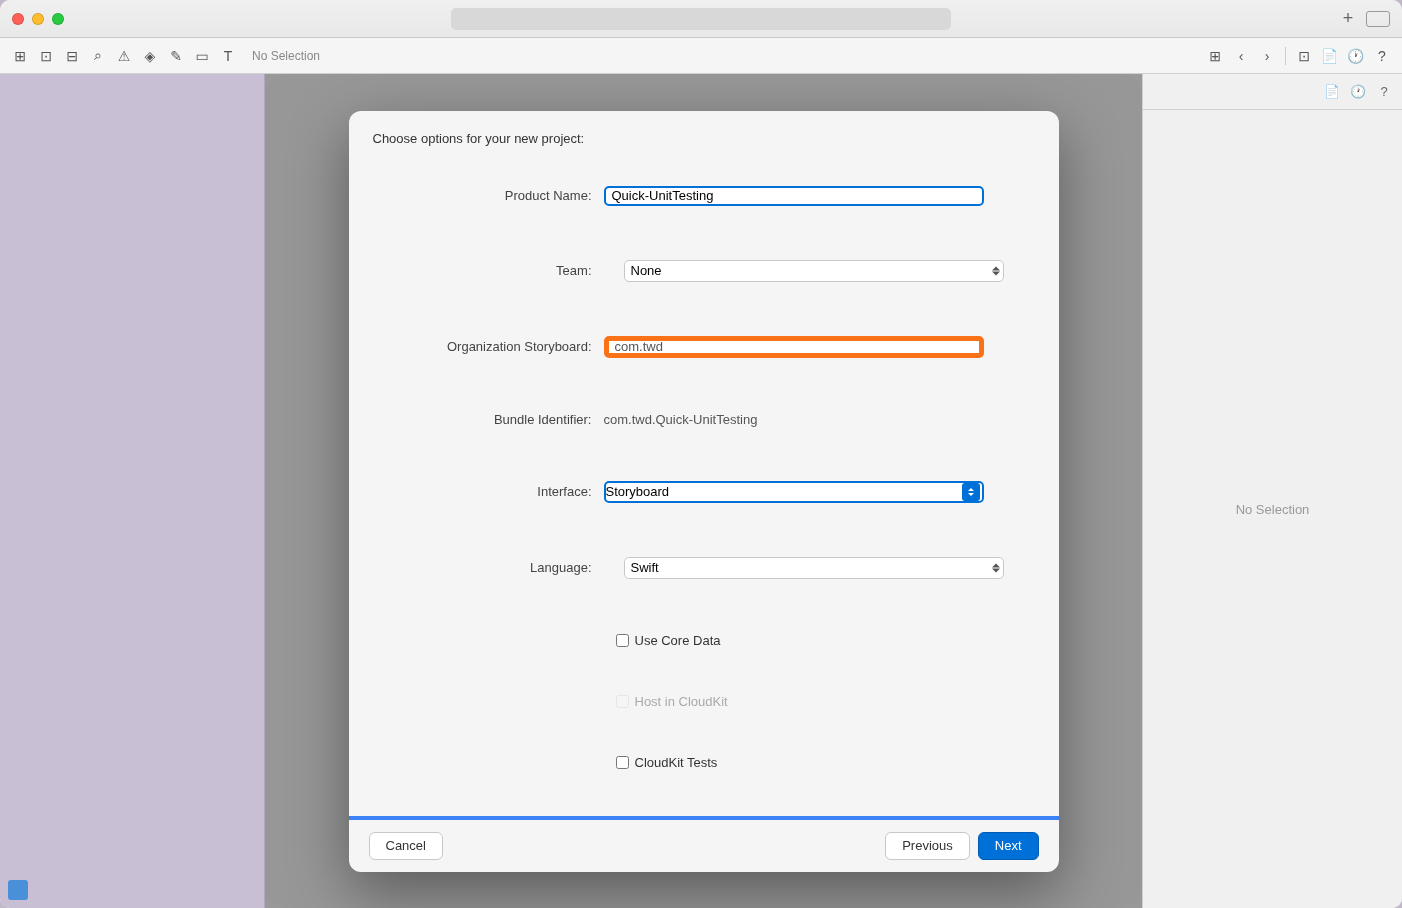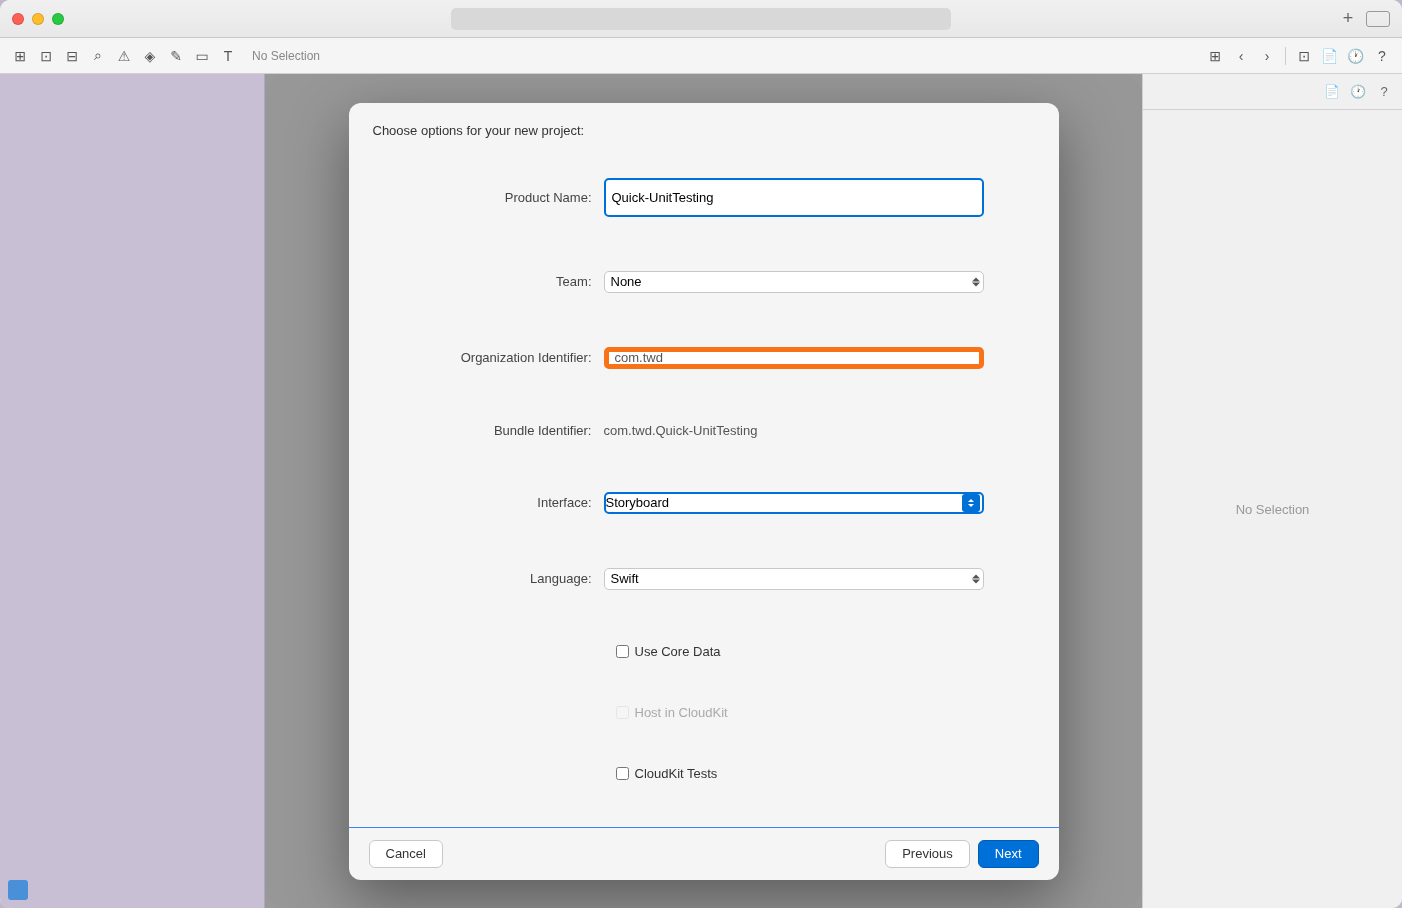--- a/index.html
+++ b/index.html
@@ -252,21 +252,21 @@
       color: #444;
       flex-shrink: 0;
     }
 
     .form-field {
       flex: 1;
     }
 
     .text-input {
       width: 100%;
-      height: 39px;
+      height: 20px;
       border: 2px solid #0070d9;
       border-radius: 5px;
       padding: 0 6px;
       font-size: 13px;
       background: white;
       outline: none;
     }
 
     .text-input-plain {
       width: 100%;
@@ -282,20 +282,21 @@
 
     .static-text {
       font-size: 13px;
       color: #555;
       padding: 2px 0;
     }
 
     .select-wrapper {
       position: relative;
       width: 100%;
+      margin-left: 20px;
     }
     .select-field {
       width: 100%;
       height: 22px;
       border: 1px solid #c8c8c8;
       border-radius: 5px;
       padding: 0 6px;
       font-size: 13px;
       background: white;
       appearance: none;
@@ -394,21 +395,21 @@
     }
     .checkbox-row.disabled input[type="checkbox"] {
       opacity: 0.4;
     }
 
     
     .modal-footer {
       padding: 12px 20px;
       display: flex;
       align-items: flex-start;
-      border-top: 1px solid #3b82f6;
+      border-top: 4px solid #3b82f6;
     }
     .footer-cancel {
       flex: 0 0 auto;
     }
     .footer-nav {
       flex: 1;
       display: flex;
       justify-content: flex-end;
       gap: 8px;
     }
@@ -521,21 +522,21 @@
                     </select>
                     <div class="select-arrow">
                       <div class="select-arrow-up"></div>
                       <div class="select-arrow-down"></div>
                     </div>
                   </div>
                 </div>
               </div>
 
               <div class="form-row">
-                <div class="form-label">Organization Identifier:</div>
+                <div class="form-label">Organization Storyboard:</div>
                 <div class="form-field">
                   <input type="text" class="text-input-plain" value="com.twd" style="">
                 </div>
               </div>
 
               <div class="form-row">
                 <div class="form-label">Bundle Identifier:</div>
                 <div class="form-field">
                   <span class="static-text">com.twd.Quick-UnitTesting</span>
                 </div>

